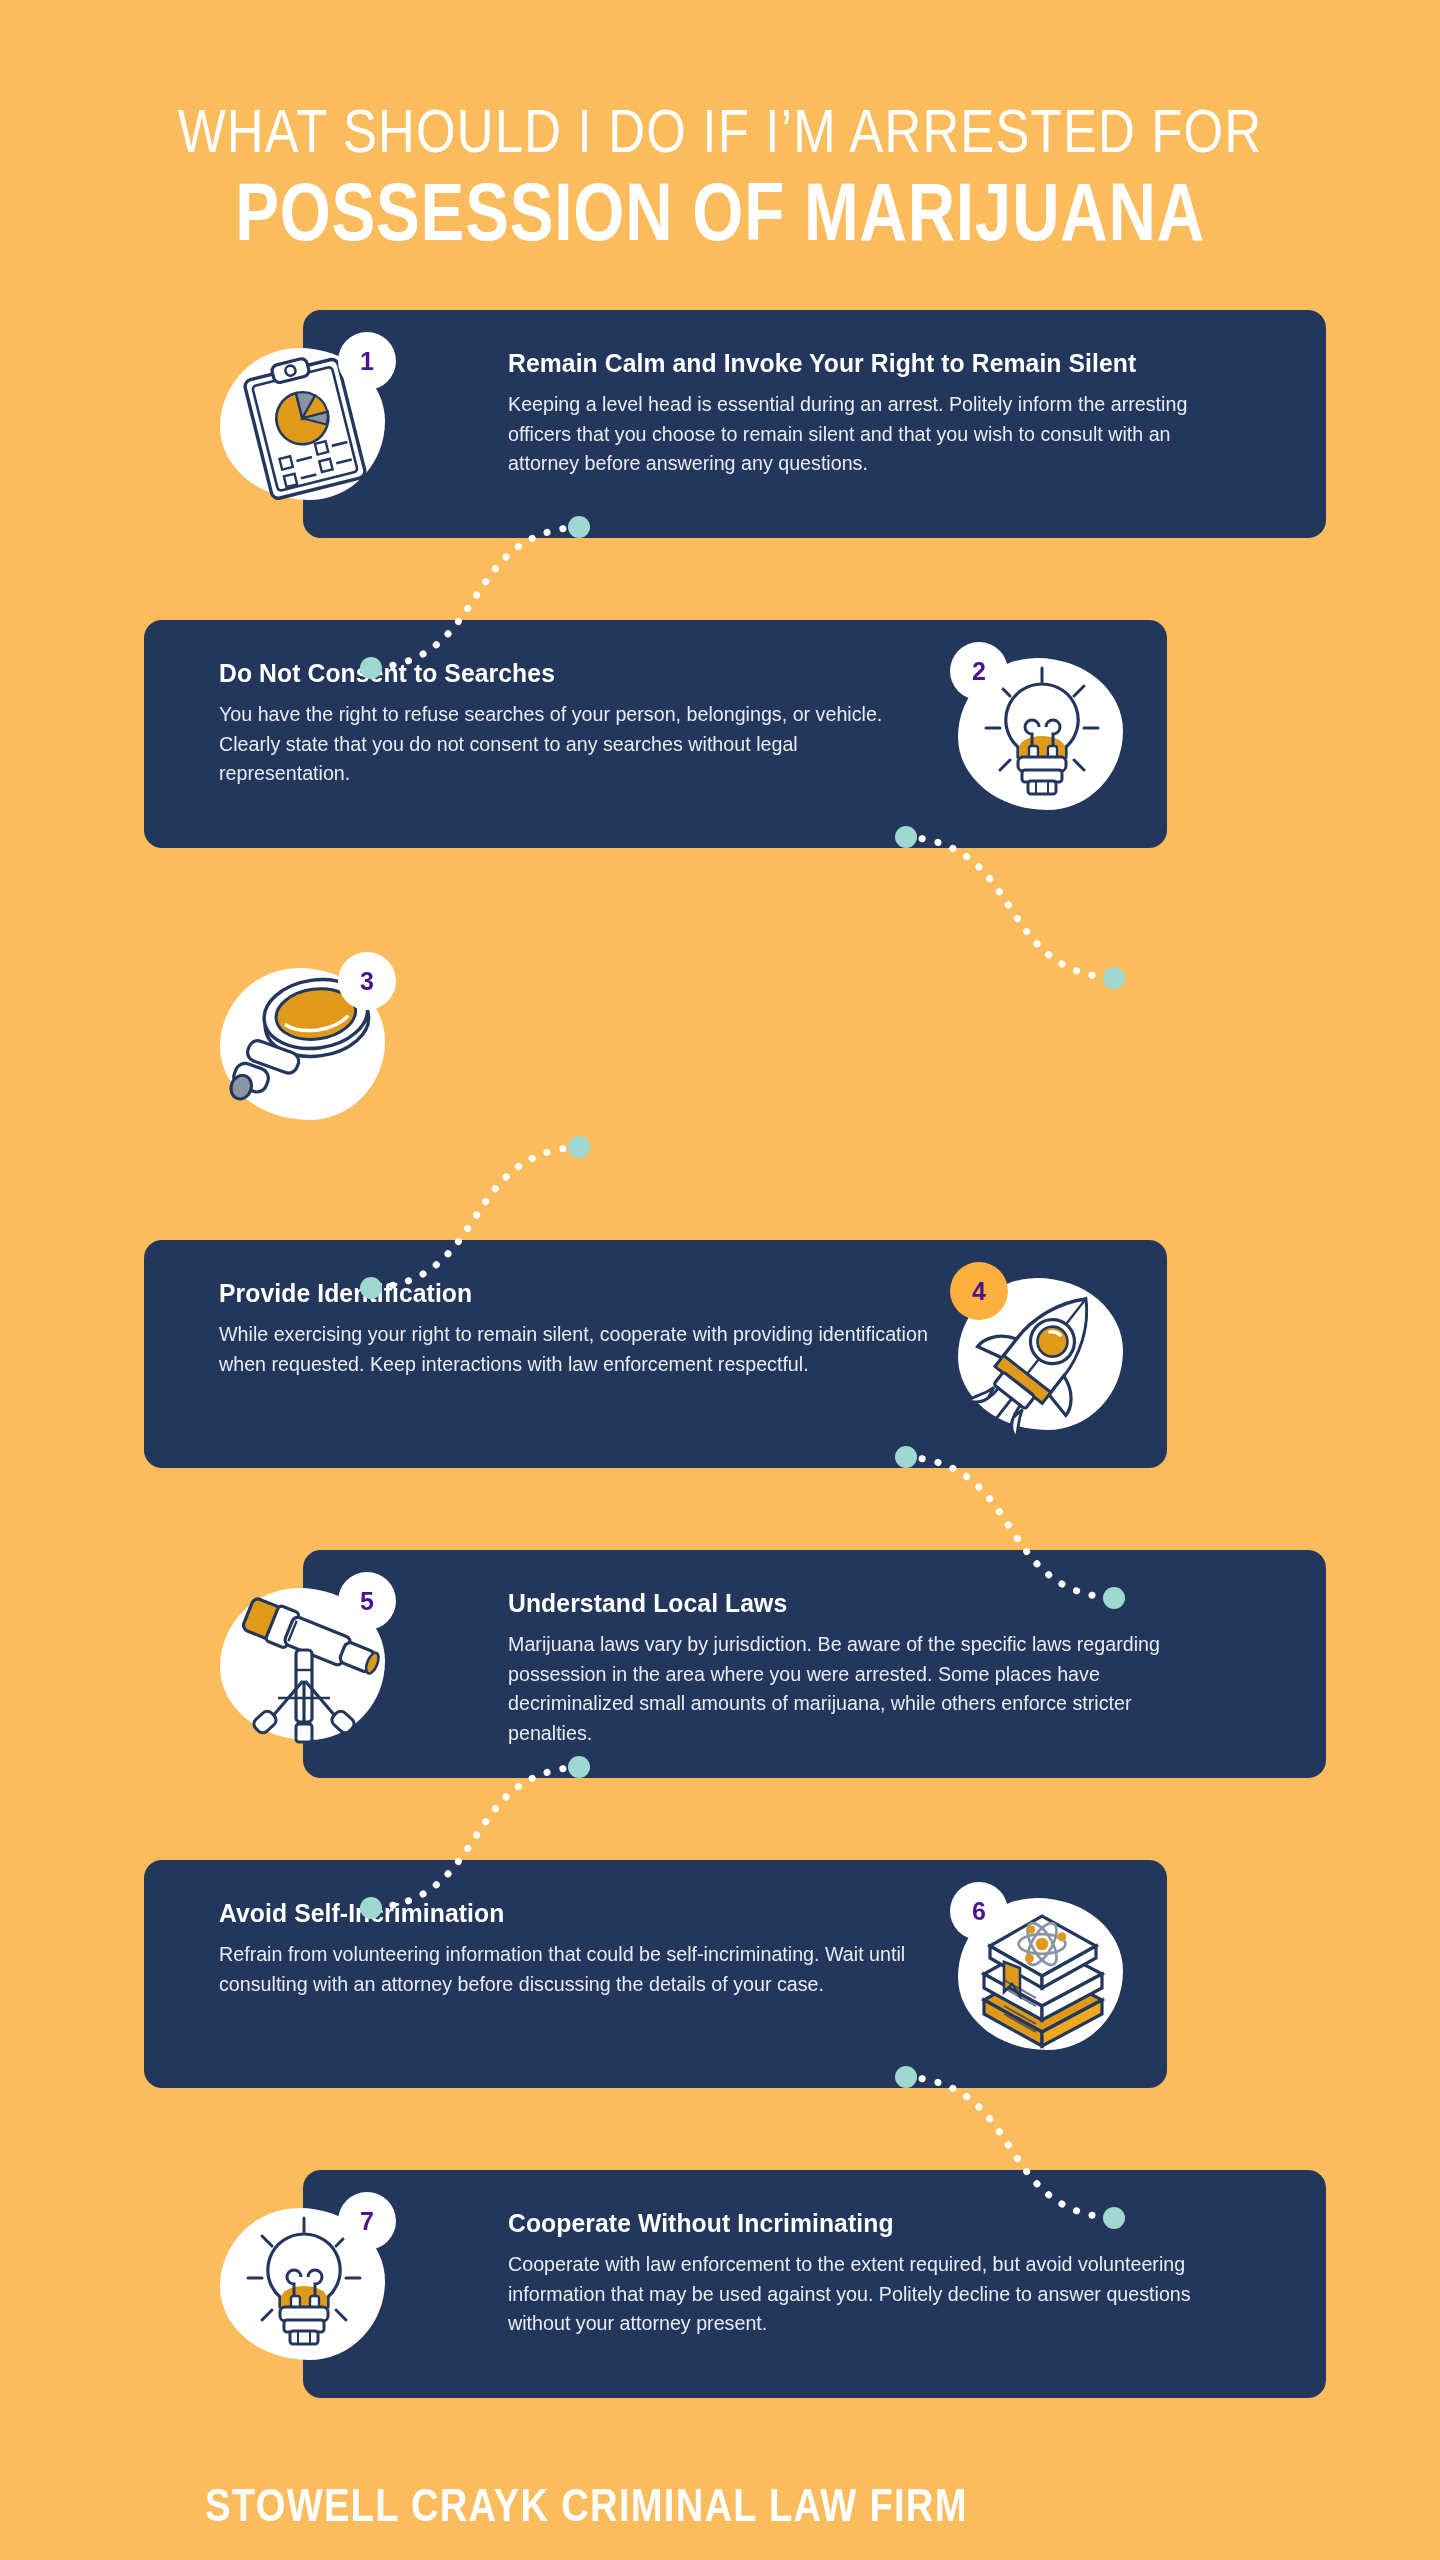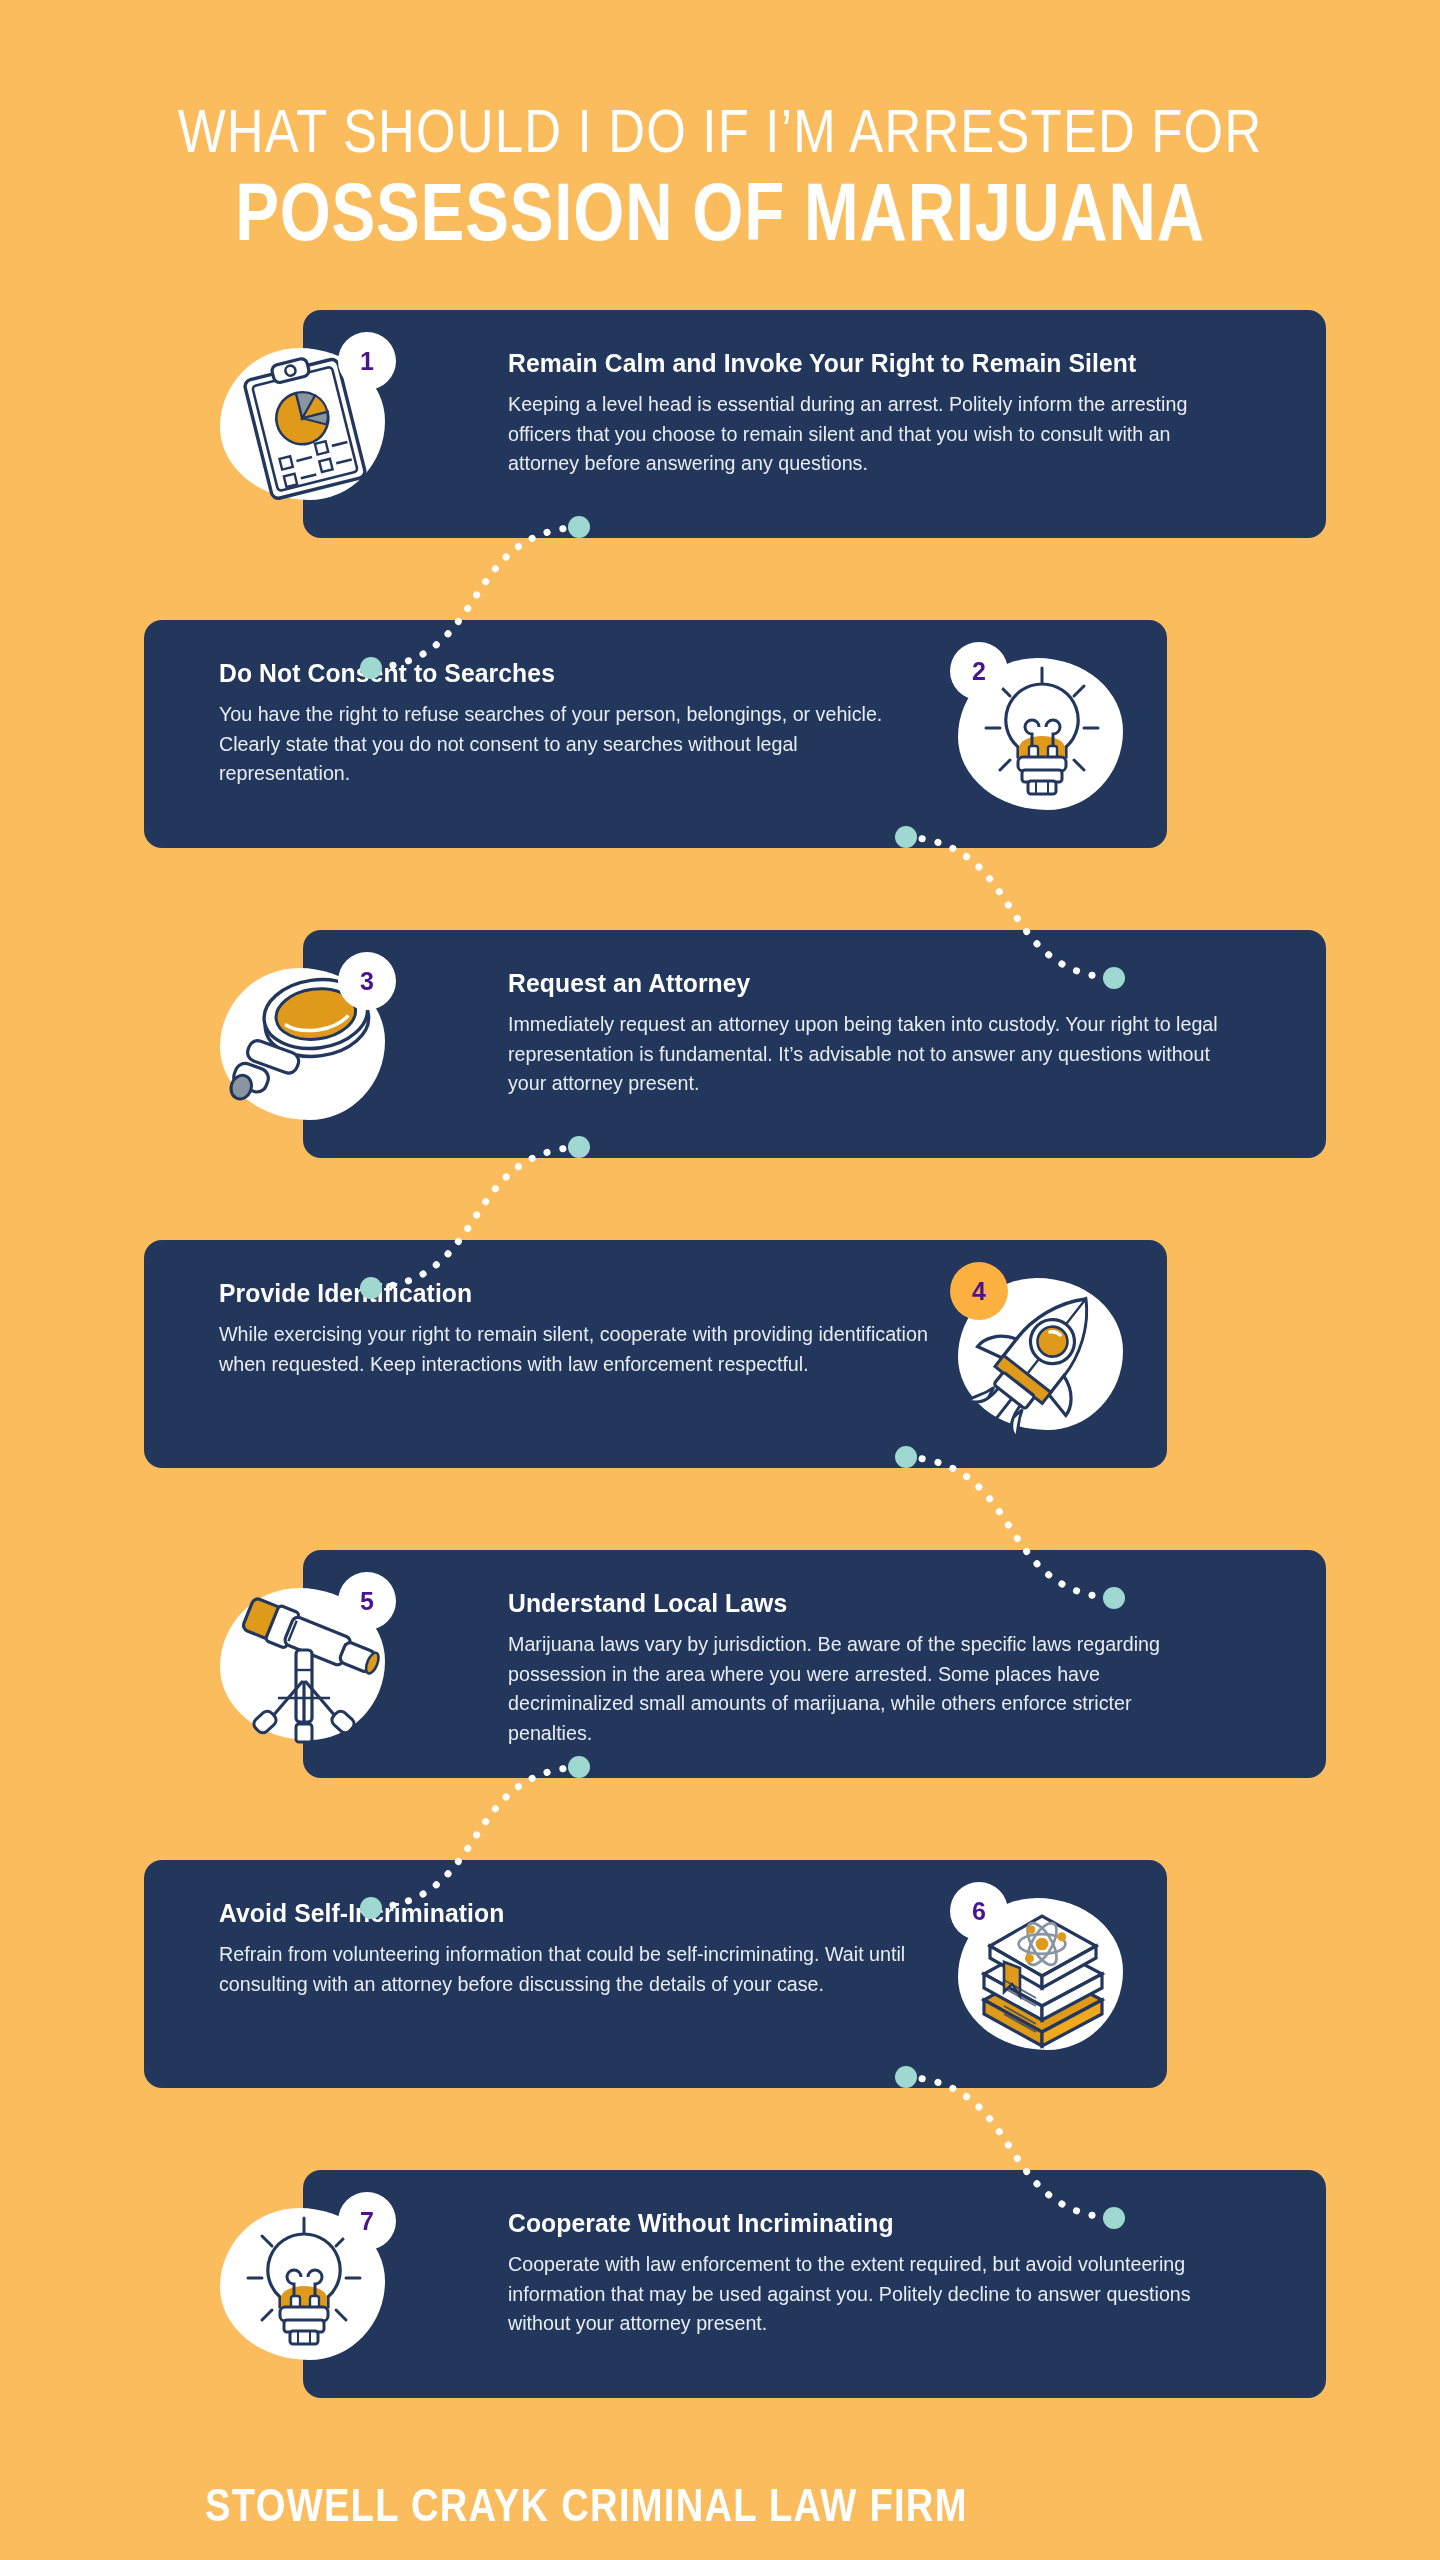--- a/index.html
+++ b/index.html
@@ -252,26 +252,20 @@
     </svg></div>
         <div class="badge">2</div>
       </div>
       <div class="connector" style="left: 890px; top: 205px;"><svg viewBox="0 0 240 165" width="240" height="165">
     <path d="M16 12 C135 18, 105 147, 224 153" fill="none" stroke="#FFFFFF" stroke-width="7" stroke-linecap="round" stroke-dasharray="0.1 16"></path>
     <circle cx="16" cy="12" r="11" fill="#9FD8D0"></circle>
     <circle cx="224" cy="153" r="11" fill="#9FD8D0"></circle>
   </svg></div>
     </div>
     <div class="step right">
-      <div class="card">
-        <div class="card-body">
-          <div class="card-title">Request an Attorney</div>
-          <div class="card-text">Immediately request an attorney upon being taken into custody. Your right to legal representation is fundamental. It’s advisable not to answer any questions without your attorney present.</div>
-        </div>
-      </div>
       <div class="icon-wrap">
         <div class="icon-blob"></div>
         <div class="icon-art">
     <svg viewBox="0 0 165 158" width="165" height="158">
       <g transform="rotate(-8 82 79)">
         <ellipse cx="98" cy="58" rx="52" ry="34" fill="#fff" stroke="#23375C" stroke-width="3.4"></ellipse>
         <ellipse cx="98" cy="50" rx="52" ry="34" fill="#fff" stroke="#23375C" stroke-width="3.4"></ellipse>
         <ellipse cx="98" cy="50" rx="40" ry="25" fill="#E09A1B" stroke="#23375C" stroke-width="3"></ellipse>
         <path d="M66 56 a40 25 0 0 0 64 0" fill="none" stroke="#fff" stroke-width="3.5"></path>
         <rect x="24" y="76" width="52" height="21" rx="9" transform="rotate(28 50 86)" fill="#fff" stroke="#23375C" stroke-width="3.2"></rect>

